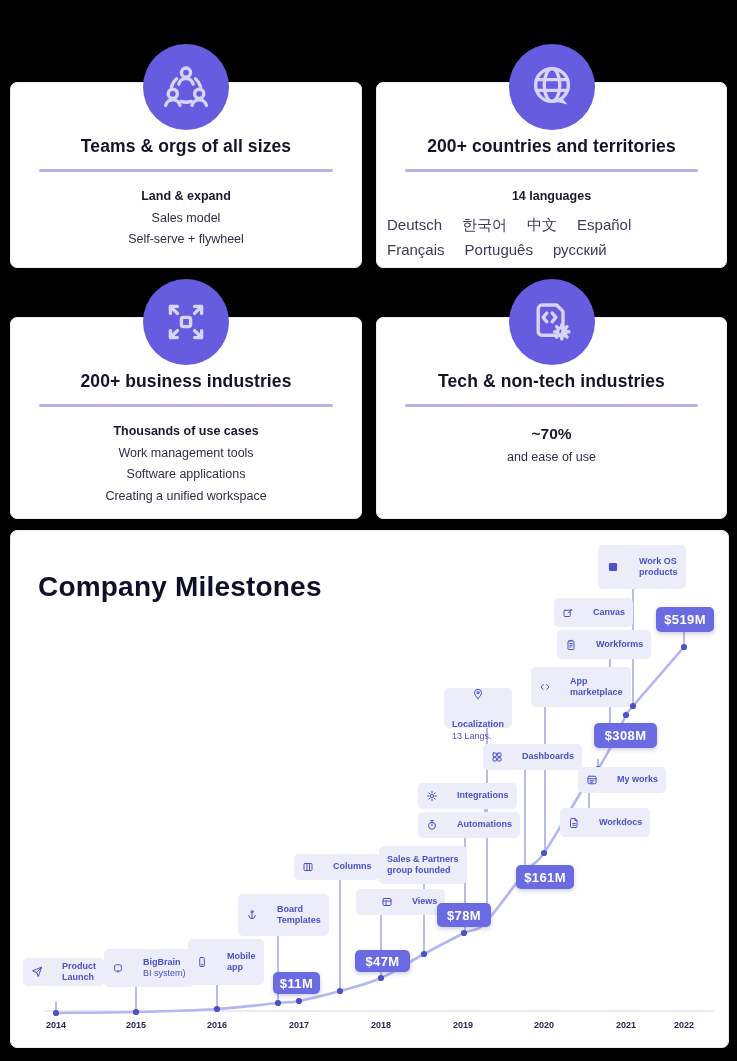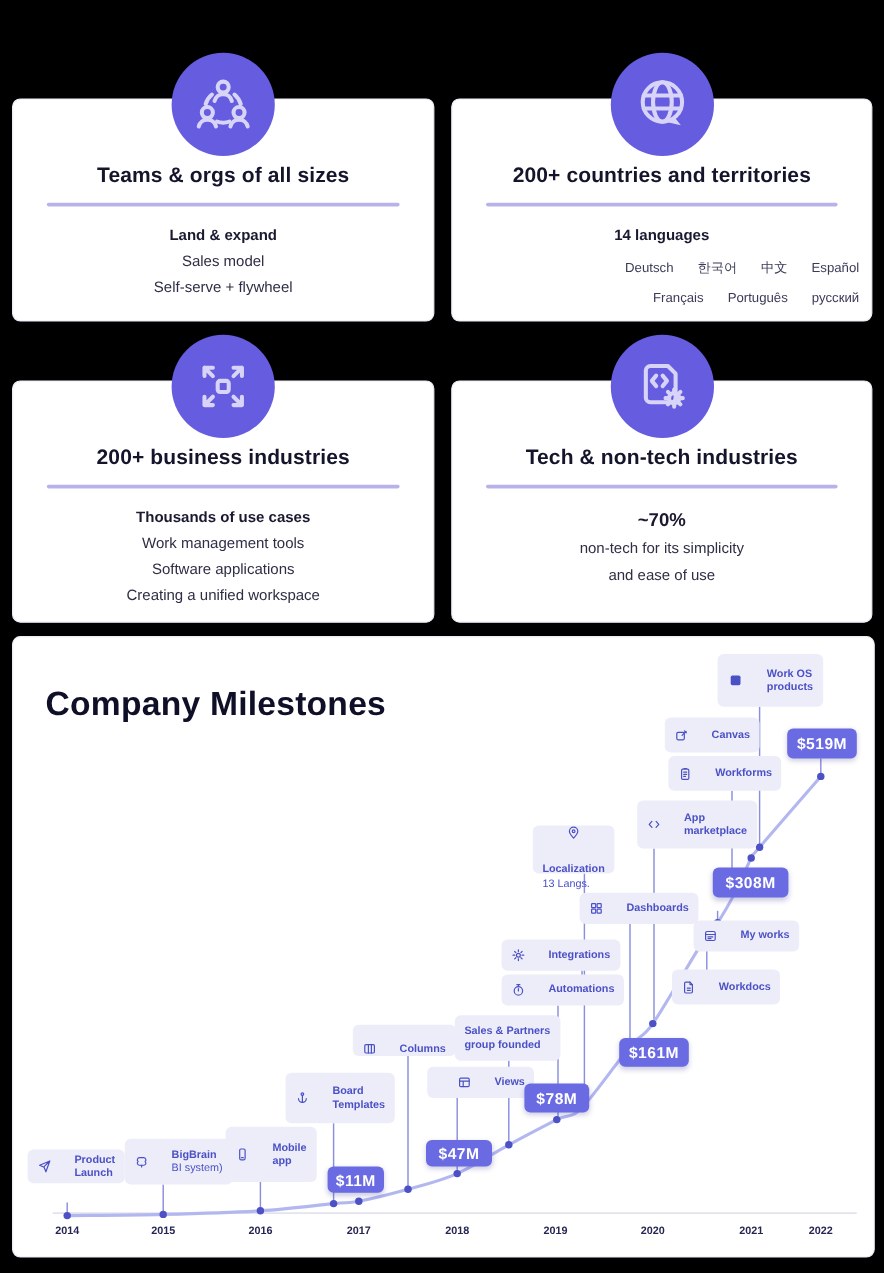--- a/index.html
+++ b/index.html
@@ -9,21 +9,21 @@
   
   .card{position:absolute;background:#fff;border:1px solid #ececf4;border-radius:7px;
         box-shadow:0 3px 8px rgba(40,40,90,.06);text-align:center;box-sizing:border-box;}
   .icon-circle{position:absolute;left:50%;transform:translateX(-50%);top:-39px;width:86px;height:86px;
         border-radius:50%;background:#655ce0;display:flex;align-items:center;justify-content:center;color:#d8d4f7;}
   .card h2{margin:53px 18px 12px;font-size:17.5px;color:#14142b;letter-spacing:.1px;font-weight:bold;}
   .divider{height:3px;background:#b7b3ea;margin:0 28px 14px;border-radius:2px;}
   .card-line{font-size:12.5px;color:#2e2e45;line-height:21.5px;margin:0;}
   .card-line.bold{font-weight:bold;color:#191930;}
   .card-line.large{font-size:15.5px;line-height:26px;}
-  .langs{display:flex;justify-content:flex-end;font-size:11px;color:#3b3b58;margin-top:8px;}
+  .langs{display:flex;justify-content:flex-start;font-size:15px;color:#3b3b58;margin-top:8px;}
   .langs span{margin:0 10px;line-height:17px;}
 
   
   .chart-card{position:absolute;left:10px;top:530px;width:717px;height:516px;background:#fff;
         border:1px solid #ececf4;border-radius:7px;box-shadow:0 3px 8px rgba(40,40,90,.06);}
   .chart-title{position:absolute;left:27px;top:40px;margin:0;font-size:28px;font-weight:bold;
         color:#0f0f28;z-index:5;letter-spacing:.2px;}
   .chart-area{position:absolute;left:0;top:0;width:717px;height:516px;}
   .chart-area svg.plot{position:absolute;left:0;top:0;z-index:1;}
   .ms-box{position:absolute;z-index:3;background:#ecedf9;border-radius:5px;color:#4b50c5;
@@ -108,21 +108,20 @@
           <svg width="48" height="48" viewBox="0 0 24 24" fill="none" stroke="currentColor" stroke-width="1.7" stroke-linecap="round" stroke-linejoin="round">
             <path d="M7 3.5h7.3l3.2 3.2v10a1.9 1.9 0 0 1-1.9 1.9H7A1.9 1.9 0 0 1 5.1 16.7V5.4A1.9 1.9 0 0 1 7 3.5z"></path>
             <path d="M9.4 7.5 7.6 9.7l1.8 2.2M12.1 7.5l1.8 2.2-1.8 2.2"></path>
             <circle cx="16.9" cy="16.9" r="2.1"></circle>
             <path d="M16.9 13.3v1.1M16.9 19.4v1.1M13.3 16.9h1.1M19.4 16.9h1.1M14.3 14.3l.8.8M18.7 18.7l.8.8M19.5 14.3l-.8.8M15.1 18.7l-.8.8"></path>
           </svg>
         </div>
         <h2>Tech &amp; non-tech industries</h2>
         <div class="divider"></div>
         <p class="card-line bold large">~70%</p>
-        <p class="card-line">non-tech for its simplicity</p>
         <p class="card-line">and ease of use</p>
       </article>
     </section>
   <section class="chart-card">
     <h1 class="chart-title">Company Milestones</h1>
     <div class="chart-area" id="chartArea">
         <svg class="plot" width="717" height="516" viewBox="0 0 717 516">
           <line x1="33" y1="480" x2="703" y2="480" stroke="#e3e3ee" stroke-width="1.5"></line>
           <line x1="45" y1="471" x2="45" y2="480" stroke="#8b8edd" stroke-width="1.2"></line>
           <line x1="125" y1="456" x2="125" y2="479" stroke="#8b8edd" stroke-width="1.2"></line>
@@ -206,21 +205,21 @@
             <svg width="12" height="12" viewBox="0 0 24 24" fill="none" stroke="currentColor" stroke-width="2" stroke-linecap="round" stroke-linejoin="round">
               <circle cx="12" cy="5.5" r="2.2"></circle>
               <path d="M12 7.7V18.5M5.5 12.8a6.5 6.5 0 0 0 13 0"></path>
             </svg>
           </span>
           <span class="txt">
             <div class="b">Board</div>
             <div class="b">Templates</div>
           </span>
         </div>
-        <div class="ms-box" style="left: 283px; top: 323px; height: 26px; align-items: flex-end;">
+        <div class="ms-box" style="left: 283px; top: 323px; height: 26px;">
           <span style="display:flex;">
             <svg width="12" height="12" viewBox="0 0 24 24" fill="none" stroke="currentColor" stroke-width="2" stroke-linecap="round" stroke-linejoin="round">
               <rect x="4" y="5" width="16" height="14" rx="2"></rect>
               <path d="M10 5v14M15 5v14"></path>
             </svg>
           </span>
           <span class="txt">
             <div class="b">Columns</div>
           </span>
         </div>

